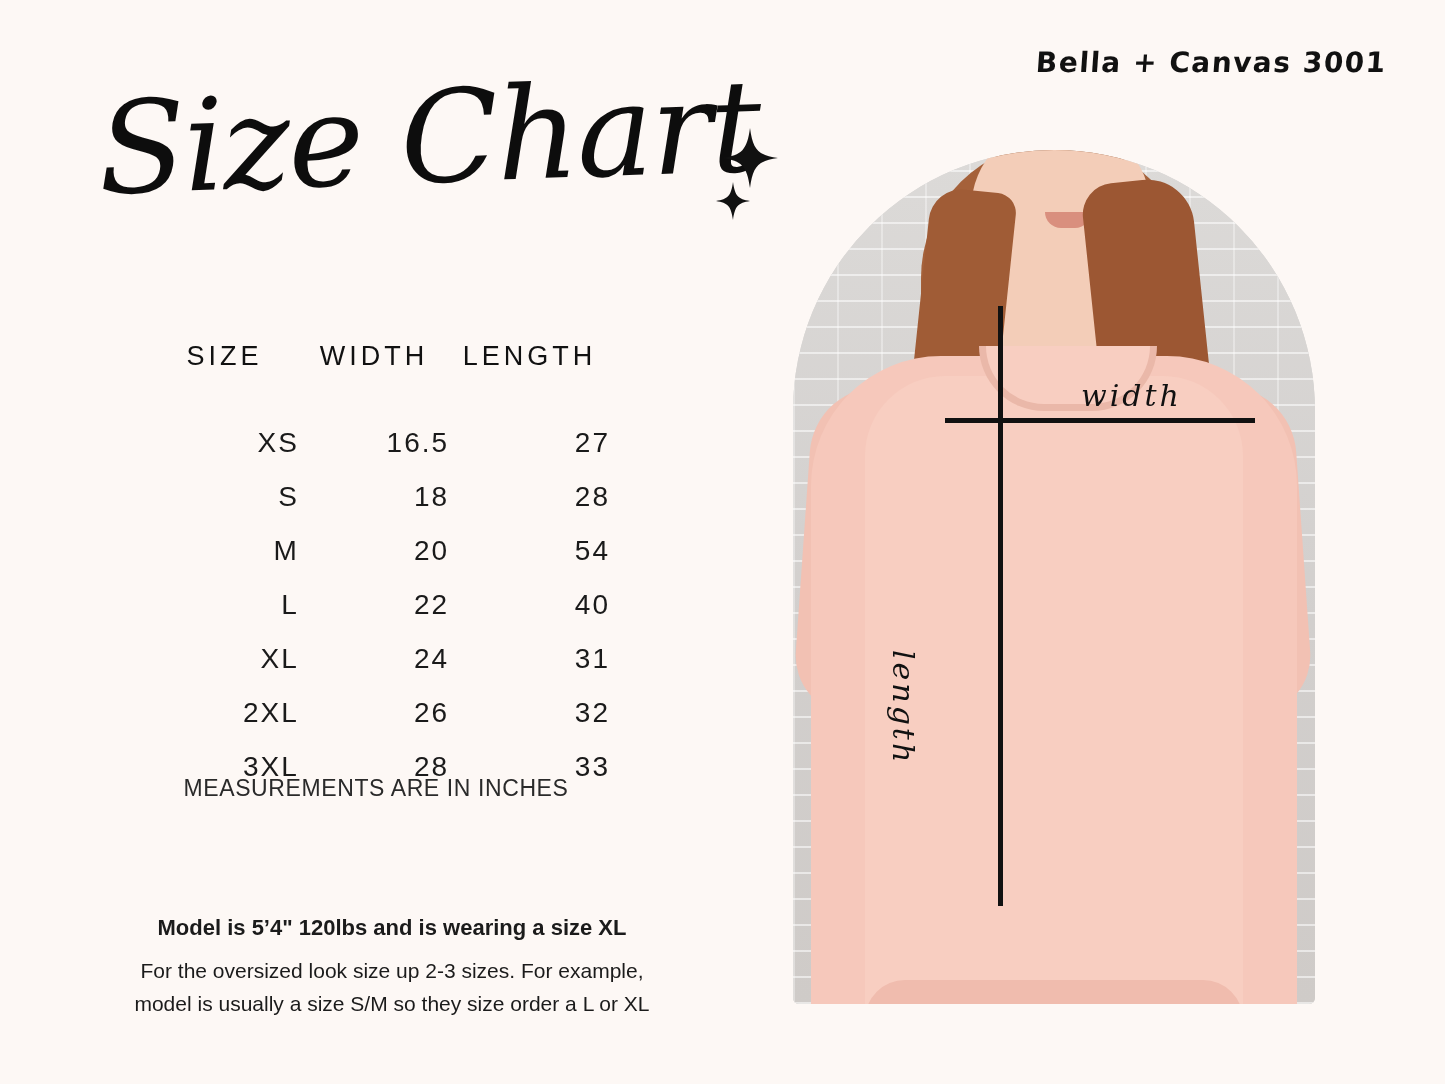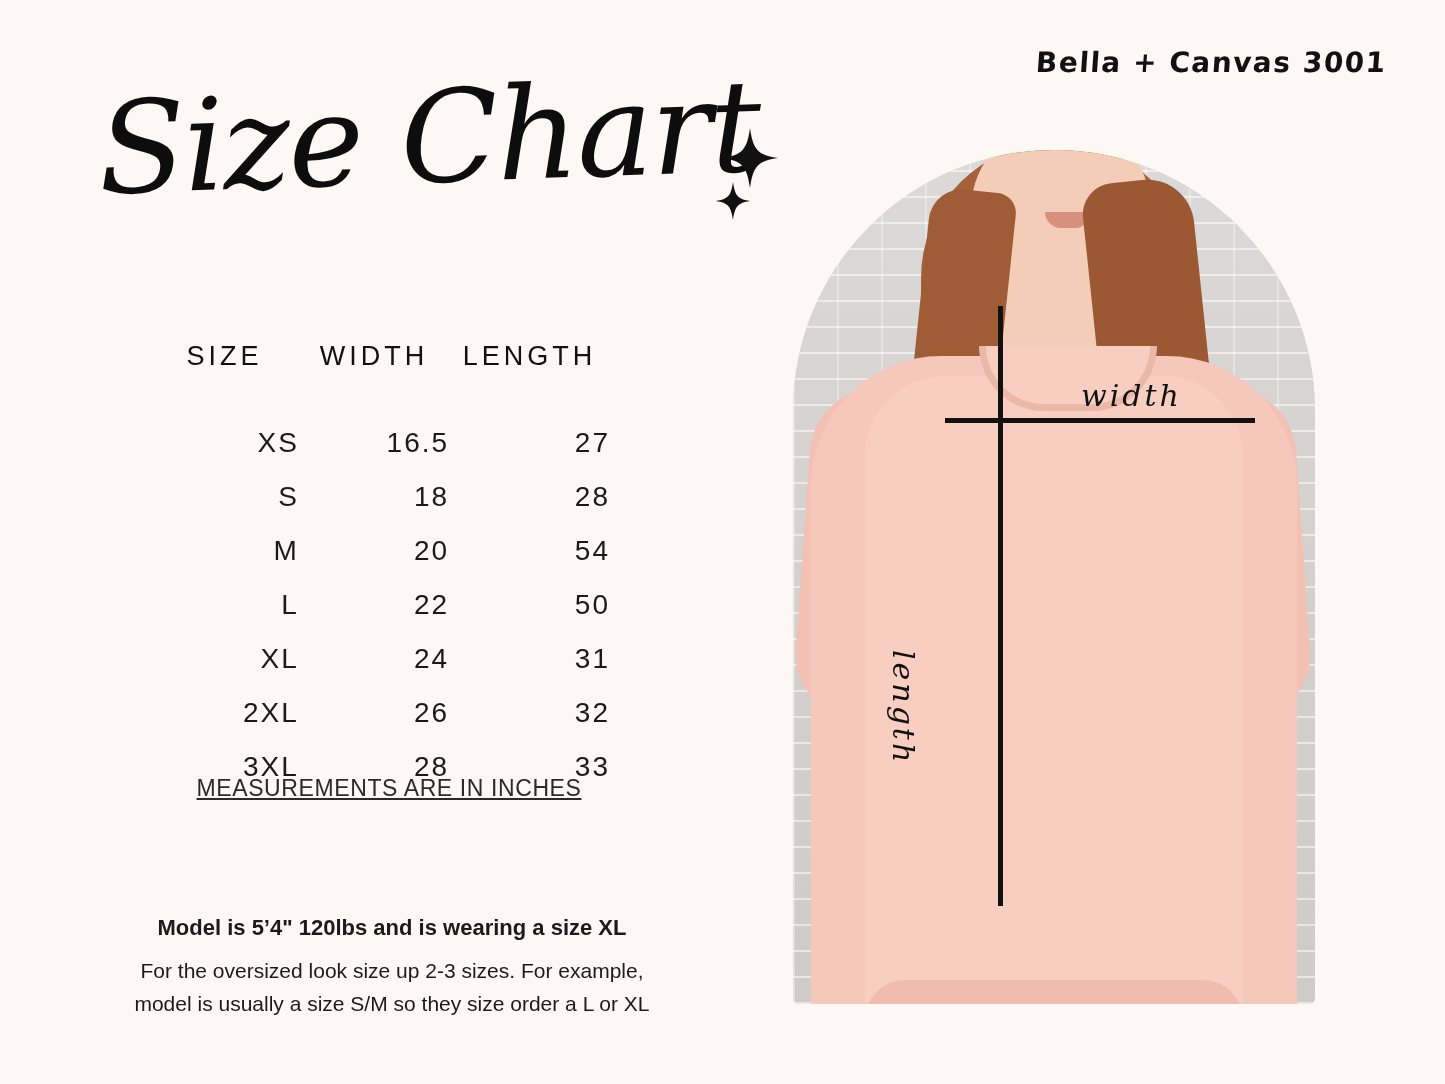--- a/index.html
+++ b/index.html
@@ -79,28 +79,27 @@
   table.size-table th:nth-child(3) { text-align: center; width: 160px; }
   table.size-table td {
     font-size: 28px;
     letter-spacing: 2px;
     text-align: right;
     padding: 11px 0;
     color: #1a1a1a;
   }
   .units {
     position: absolute;
-    left: 159px;
+    left: 146px;
     top: 775px;
     width: 460px;
     text-align: center;
     font-size: 23px;
     letter-spacing: 0.6px;
     color: #2a2a2a;
-    text-decoration: underline;
   }
 
   
   .notes {
     position: absolute;
     left: 72px;
     top: 915px;
     width: 640px;
     text-align: center;
     color: #1b1b1b;
@@ -362,21 +361,21 @@
           <td>28</td>
         </tr>
         <tr>
           <td>M</td>
           <td>20</td>
           <td>54</td>
         </tr>
         <tr>
           <td>L</td>
           <td>22</td>
-          <td>50</td>
+          <td>40</td>
         </tr>
         <tr>
           <td>XL</td>
           <td>24</td>
           <td>31</td>
         </tr>
         <tr>
           <td>2XL</td>
           <td>26</td>
           <td>32</td>

